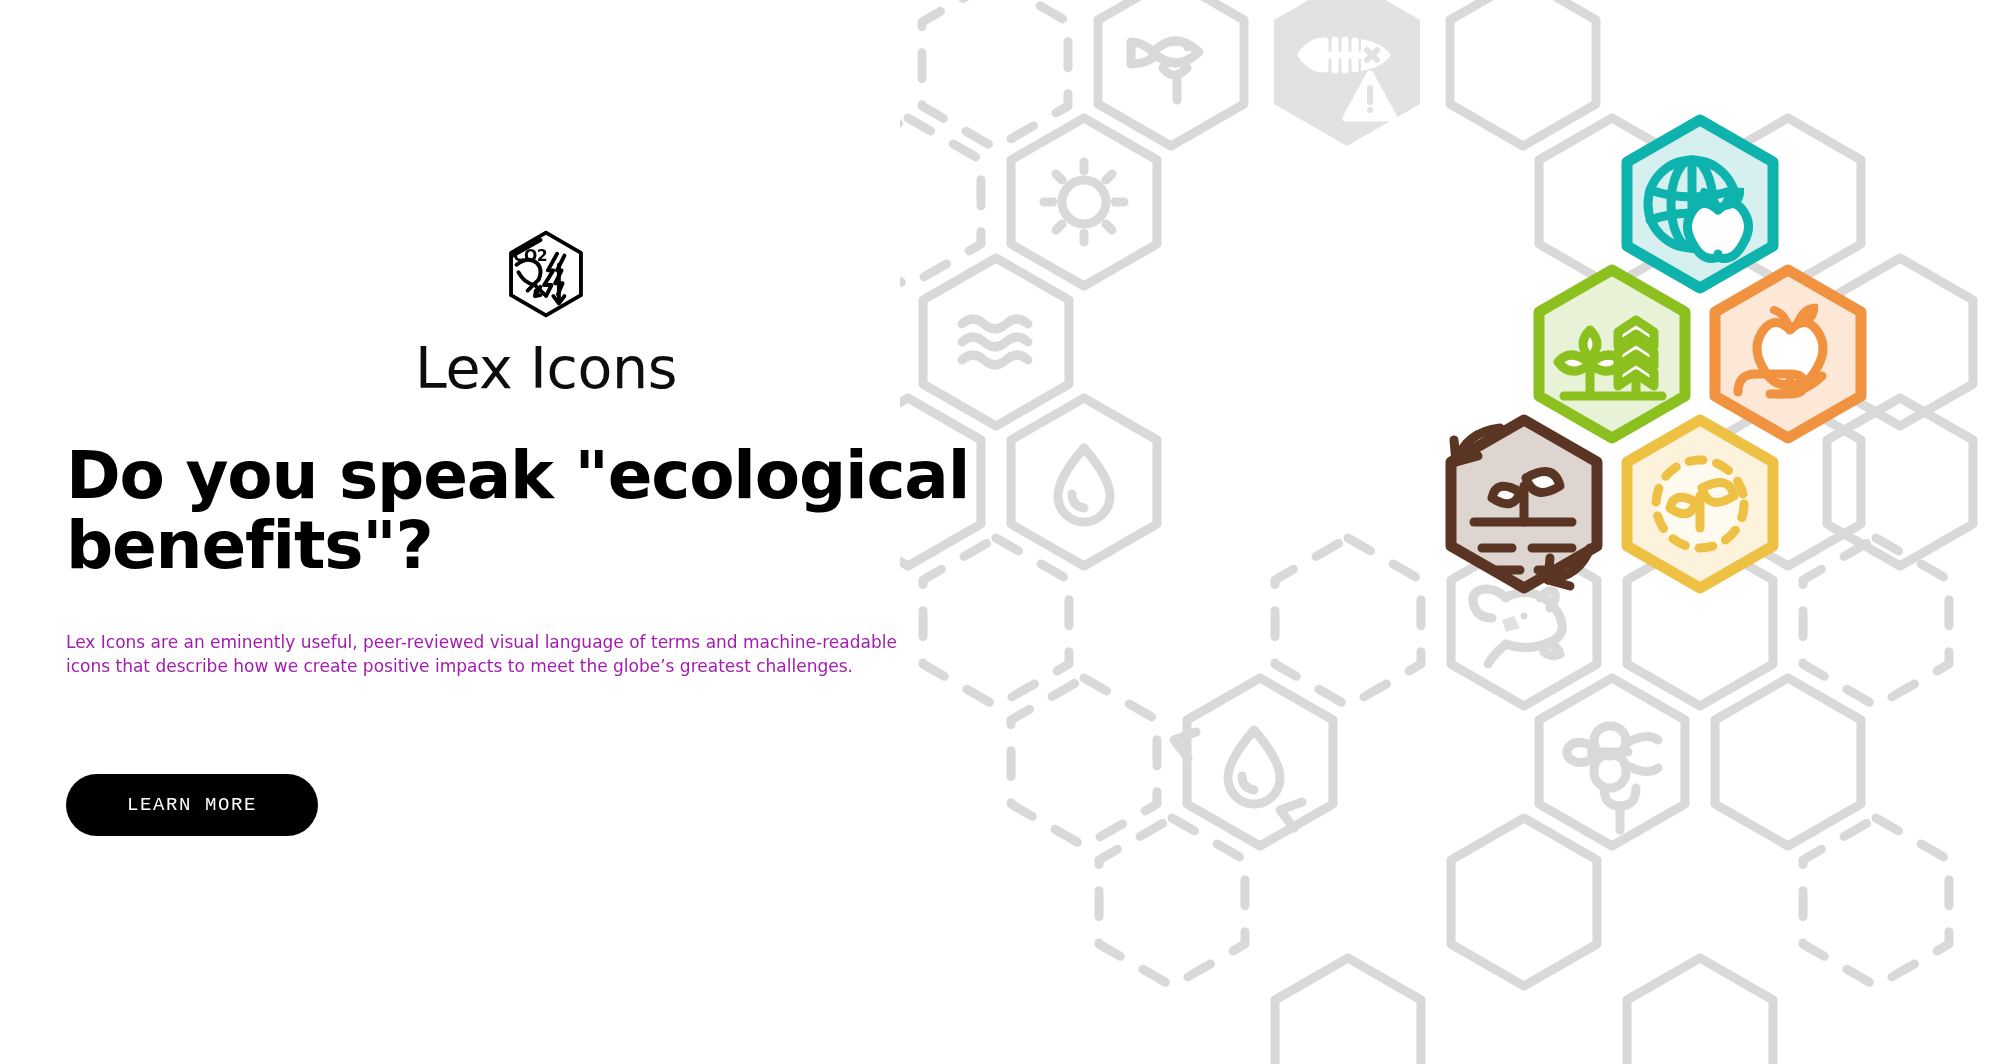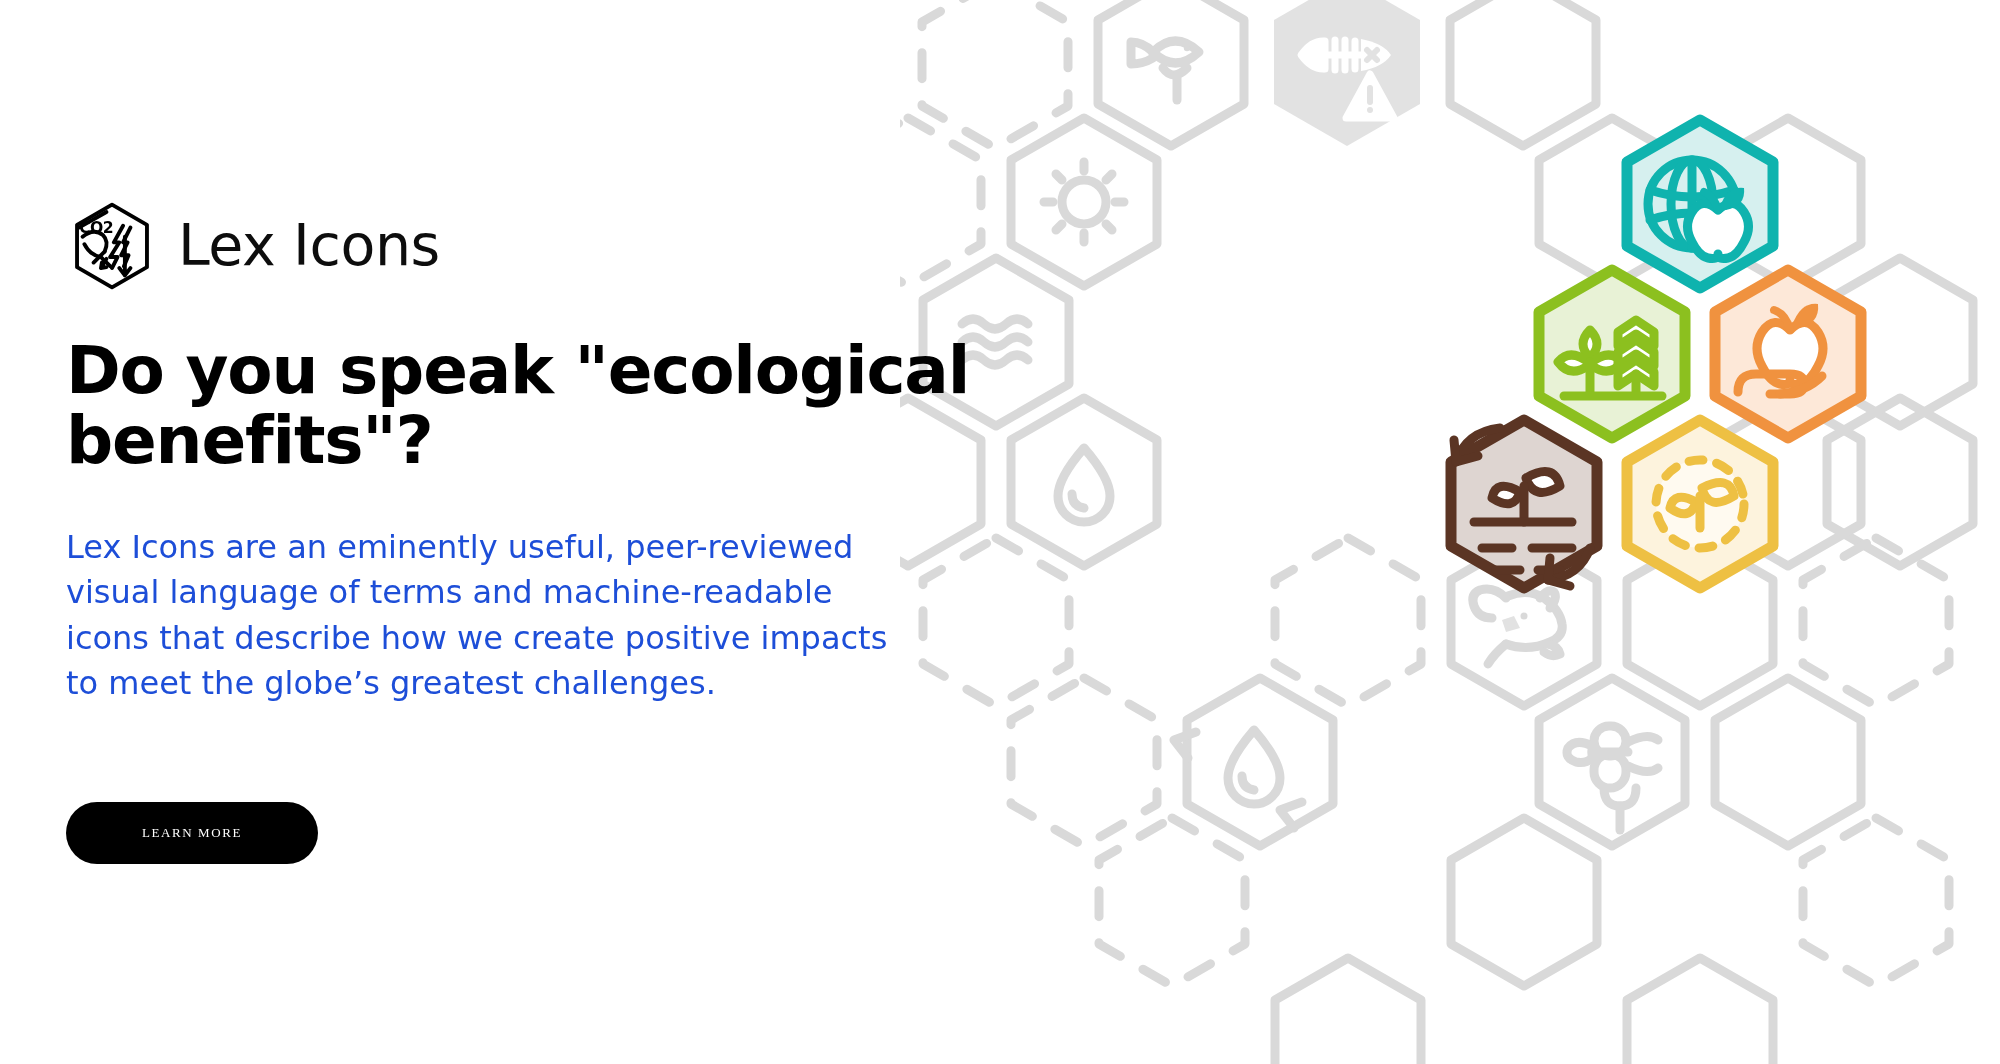--- a/index.html
+++ b/index.html
@@ -25,20 +25,21 @@
     display: flex;
     flex-direction: column;
     justify-content: center;
     z-index: 5;
   }
   .brand {
     display: flex;
     align-items: center;
     gap: 20px;
     margin-bottom: 44px;
+    flex-direction: column;
   }
   .brand-mark { width: 92px; height: 92px; flex: 0 0 92px; display:block; }
   .brand-name {
     font-size: 57px;
     font-weight: 400;
     letter-spacing: -0.4px;
     color: #0d0d0d;
     line-height: 1;
     font-family: "DejaVu Sans", sans-serif;
   }
@@ -46,41 +47,41 @@
     font-size: 66px;
     line-height: 1.07;
     font-weight: 700;
     letter-spacing: -1.2px;
     color: #000000;
     max-width: 920px;
     margin-bottom: 48px;
     font-family: "DejaVu Sans", sans-serif;
   }
   .lede {
-    font-size: 32px;
+    font-size: 17px;
     line-height: 1.42;
-    color: #1d4ed8;
+    color: #a21caf;
     max-width: 840px;
     margin-bottom: 96px;
     font-family: "DejaVu Sans", sans-serif;
   }
   .cta {
     display: inline-flex;
     align-items: center;
     justify-content: center;
     width: 252px; height: 62px;
     background: #000000;
     color: #ffffff;
     border: none;
     border-radius: 999px;
-    font-size: 13px;
+    font-size: 19px;
     letter-spacing: 1.6px;
     font-weight: 400;
     cursor: pointer;
-    font-family: Liberation Serif, serif;
+    font-family: Liberation Mono, monospace;
   }
 
   
   .honeycomb {
     position: absolute;
     right: 0; top: 0;
     width: 1100px; height: 1064px;
     overflow: hidden;
     z-index: 1;
   }

